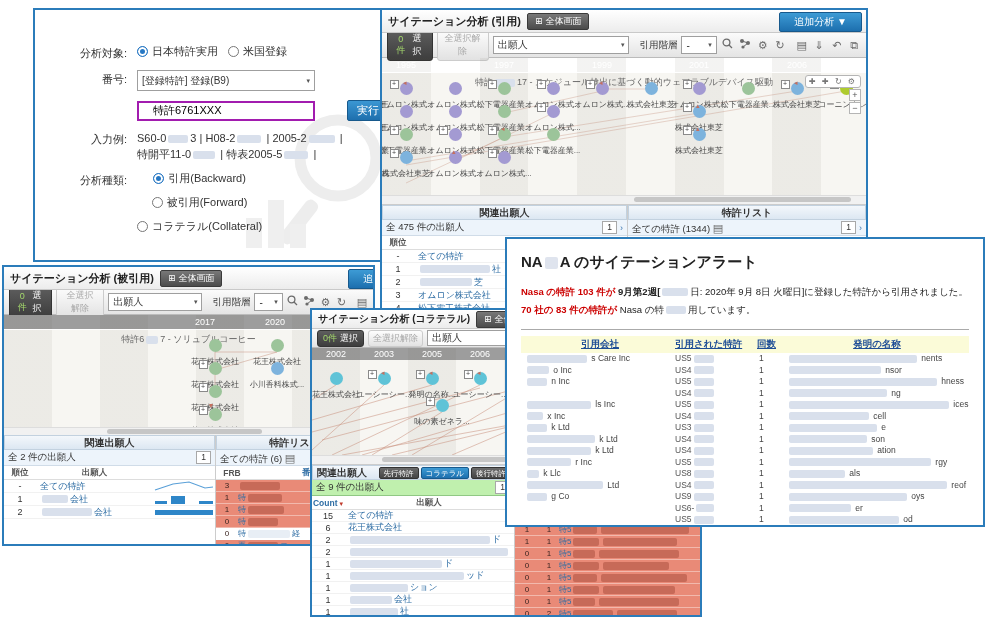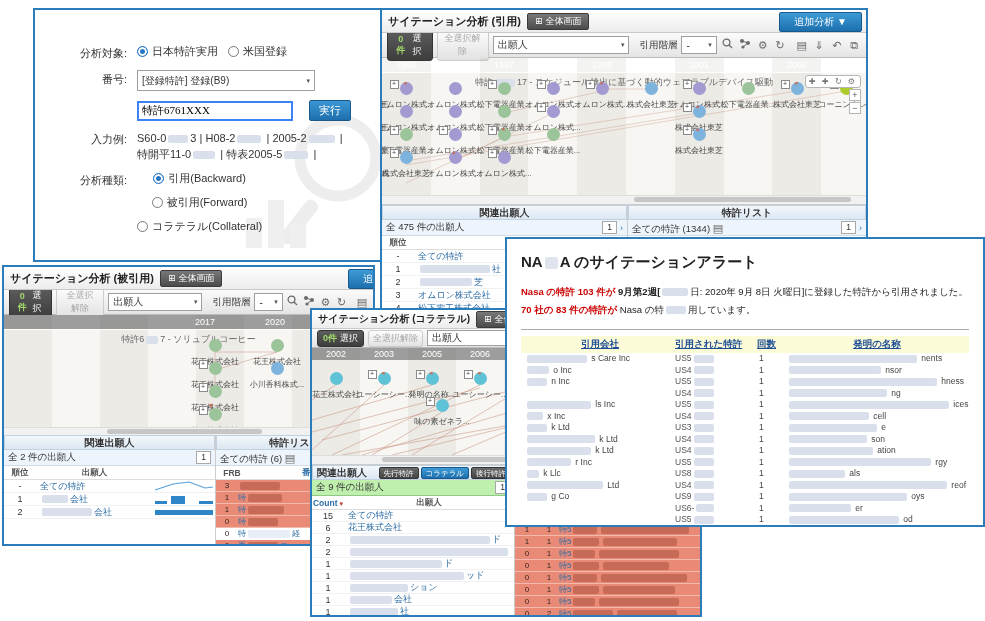--- a/index.html
+++ b/index.html
@@ -12,21 +12,21 @@
   .wtitle{font-size:11px;font-weight:bold;color:#222;white-space:nowrap;}
   .fsbtn{display:inline-flex;align-items:center;gap:3px;background:linear-gradient(#787878,#4c4c4c);
     color:#fff;font-size:9px;border:1px solid #3a3a3a;border-radius:2px;padding:1px 7px;cursor:pointer;font-family:inherit;}
   .fsico{font-size:9px;}
   .addbtn{position:absolute;top:2px;background:linear-gradient(#3d9bd5,#1d6fae);color:#fff;font-size:10px;
     border:1px solid #17598c;border-radius:2px;padding:2px 14px;cursor:pointer;font-family:inherit;white-space:nowrap;}
   .toolbar{height:24px;display:flex;align-items:center;gap:4px;padding:0 5px;
     background:linear-gradient(#fbfbfb,#e4e4e4);border-bottom:1px solid #bbb;}
   .selbtn{display:inline-flex;gap:3px;align-items:center;background:linear-gradient(#5e5e5e,#3d3d3d);color:#fff;
     font-size:9px;border:1px solid #333;border-radius:3px;padding:2px 7px;font-family:inherit;}
-  .selcnt{color:#a4d96c;font-weight:bold;}
+  .selcnt{color:#a4d96c;font-weight:normal;}
   .deselbtn{background:linear-gradient(#fdfdfd,#e2e2e2);color:#a8a8a8;font-size:9px;border:1px solid #ccc;
     border-radius:3px;padding:2px 6px;font-family:inherit;}
   .sel{display:inline-flex;align-items:center;justify-content:space-between;background:#fff;border:1px solid #9f9f9f;
     height:16px;font-size:10px;padding:0 4px;color:#333;}
   .selw{width:150px;} .seln{width:30px;}
   .caret{font-size:7px;color:#555;margin-left:4px;}
   .tlabel{font-size:9.5px;color:#333;margin-left:6px;white-space:nowrap;}
   .tico{width:16px;text-align:center;color:#6b6b6b;font-size:11px;line-height:16px;cursor:pointer;}
   .tspacer{flex:1;}
   .yearbar{position:relative;height:14px;background:linear-gradient(#ababab,#8f8f8f);}
@@ -87,23 +87,23 @@
   
   #win-form{left:33px;top:8px;width:367px;height:254px;z-index:1;}
   .form-body{position:relative;z-index:1;padding-top:34px;}
   .frow{display:flex;margin:0 0 9px 0;align-items:flex-start;}
   .flabel{width:92px;text-align:right;font-size:11px;color:#333;flex:0 0 auto;padding-top:2px;}
   .fctrl{margin-left:10px;font-size:11px;display:flex;align-items:center;gap:10px;flex-wrap:wrap;}
   .radio-opt{display:inline-flex;align-items:center;gap:4px;font-size:11px;cursor:pointer;}
   .rdo{width:11px;height:11px;border:1px solid #777;border-radius:50%;background:#fff;display:inline-block;box-sizing:border-box;}
   .rdo.on{border:1px solid #2778c4;box-shadow:inset 0 0 0 2px #fff;background:#2778c4;}
   .numsel{width:168px;height:19px;}
-  .txt{width:146px;height:16px;border:2px solid #3b82f6;font-size:11px;font-family:Liberation Serif, serif;padding:0 3px;}
+  .txt{width:146px;height:16px;border:2px solid #a21caf;font-size:11px;font-family:Liberation Sans, sans-serif;padding:0 14px;}
   .run{background:linear-gradient(#3b97d3,#1e6fad);color:#fff;font-size:11px;border:1px solid #17598c;
-    border-radius:2px;padding:2px 9px;margin-left:6px;font-family:inherit;cursor:pointer;}
+    border-radius:2px;padding:2px 9px;margin-left:22px;font-family:inherit;cursor:pointer;}
   .exline{font-size:11px;color:#333;line-height:16px;}
   .typecol{display:flex;flex-direction:column;gap:9px;}
   .wm{position:absolute;right:2px;bottom:0;z-index:0;}
   
   #win-backward{left:380px;top:8px;width:488px;height:432px;z-index:2;}
   #win-backward .yearbar,#bk-chart{background-image:repeating-linear-gradient(90deg,rgba(90,85,70,0.07) 0 48.8px,transparent 48.8px 97.6px);}
   #bk-chart{top:63px;height:122px;}
   #bk-scroll{top:185px;}
   #bk-left{left:0;top:195px;width:245px;bottom:0;border-right:1px solid #ccc;}
   #bk-right{left:246px;top:195px;right:0;bottom:0;}

